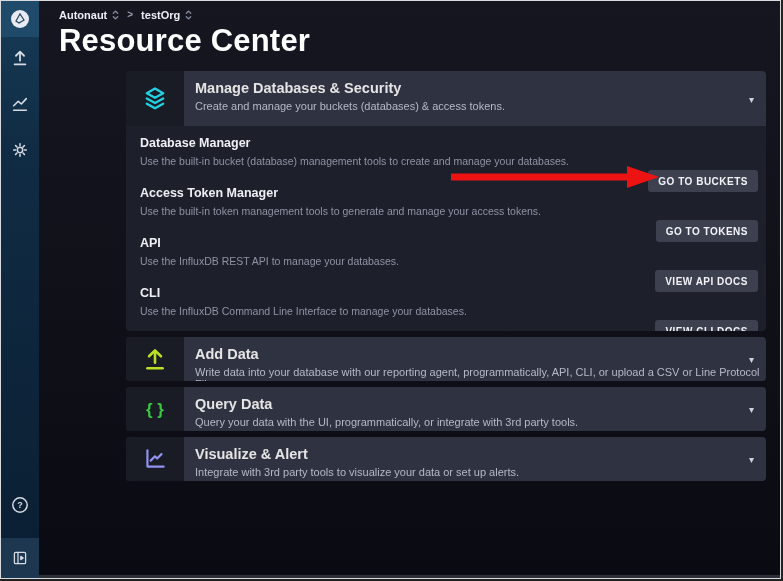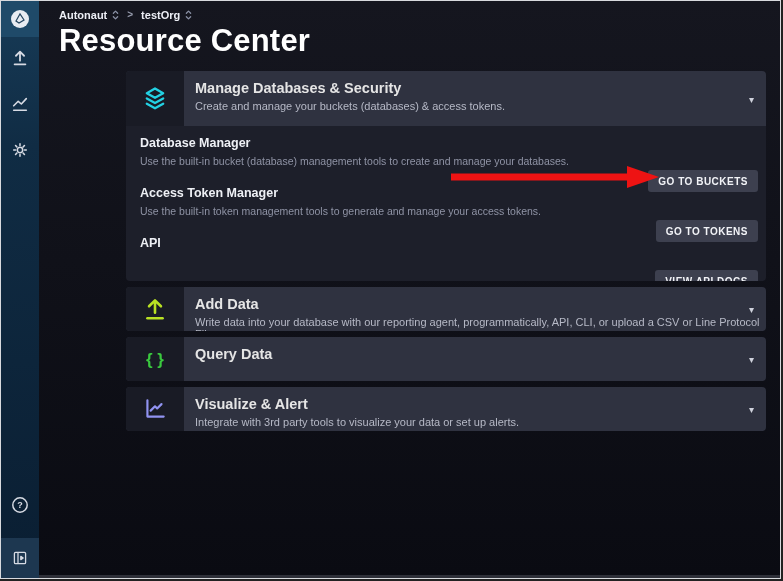--- a/index.html
+++ b/index.html
@@ -180,23 +180,29 @@
           </div>
 
           <div class="body-row">
             <div class="row-title">Access Token Manager</div>
             <div class="row-desc">Use the built-in token management tools to generate and manage your access tokens.</div>
             <button class="row-button">GO TO TOKENS</button>
           </div>
 
           <div class="body-row">
             <div class="row-title">API</div>
+            <div class="row-desc">Use the InfluxDB REST API to manage your databases.</div>
             <button class="row-button">VIEW API DOCS</button>
           </div>
 
+          <div class="body-row">
+            <div class="row-title">CLI</div>
+            <div class="row-desc">Use the InfluxDB Command Line Interface to manage your databases.</div>
+            <button class="row-button">VIEW CLI DOCS</button>
+          </div>
 
         </div>
       </section>
 
       <section class="panel">
         <header class="panel-header">
           <div class="icon-cell">
             <svg width="26" height="26" viewBox="0 0 24 24" fill="none" stroke-width="2.4" stroke-linecap="round" stroke-linejoin="round">
               <path d="M12 15.5 V4.5 M6.5 9.5 L12 4 L17.5 9.5" stroke="#b8e024"></path>
               <path d="M5 20.5 H19" stroke="#b8e024"></path>
@@ -212,20 +218,21 @@
 
       <section class="panel">
         <header class="panel-header">
           <div class="icon-cell">
             <svg width="30" height="26" viewBox="0 0 30 26">
               <text class="braces-glyph" x="15" y="18.5" text-anchor="middle" font-size="17" font-weight="bold" fill="#3ac93f">{ }</text>
             </svg>
           </div>
           <div class="header-text">
             <div class="header-title">Query Data</div>
+            <div class="header-desc">Query your data with the UI, programmatically, or integrate with 3rd party tools.</div>
           </div>
           <span class="header-caret">▾</span>
         </header>
       </section>
 
       <section class="panel">
         <header class="panel-header">
           <div class="icon-cell">
             <svg width="26" height="26" viewBox="0 0 24 24" fill="none" stroke-width="2" stroke-linecap="round" stroke-linejoin="round">
               <path d="M5 4 V19 H20" stroke="#9193f1"></path>

